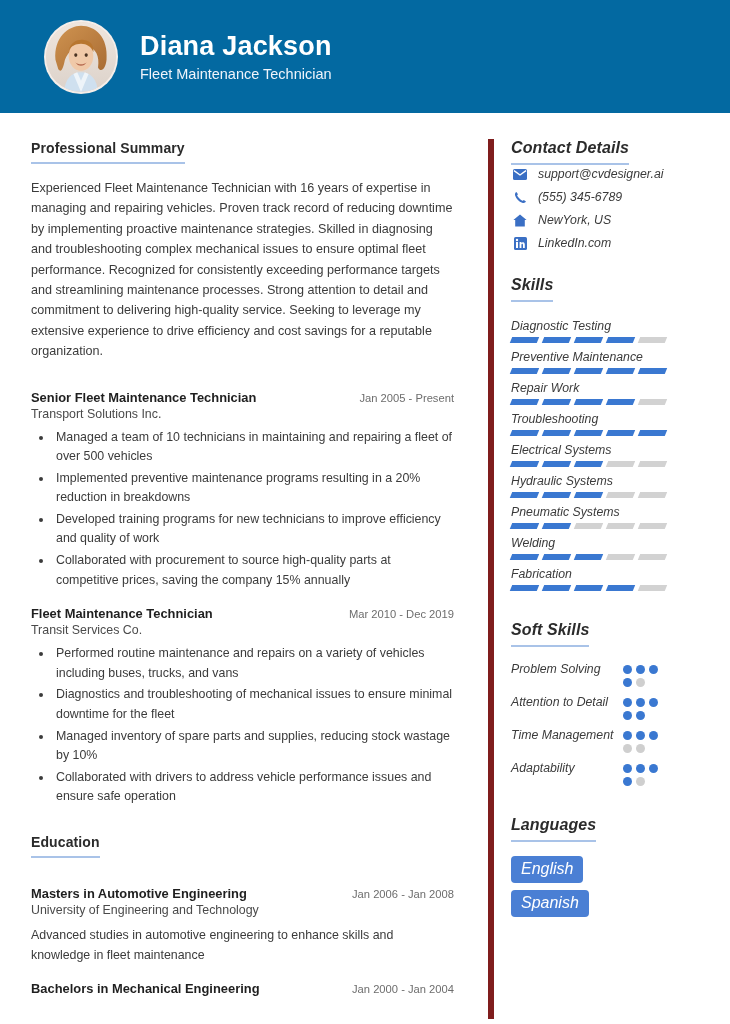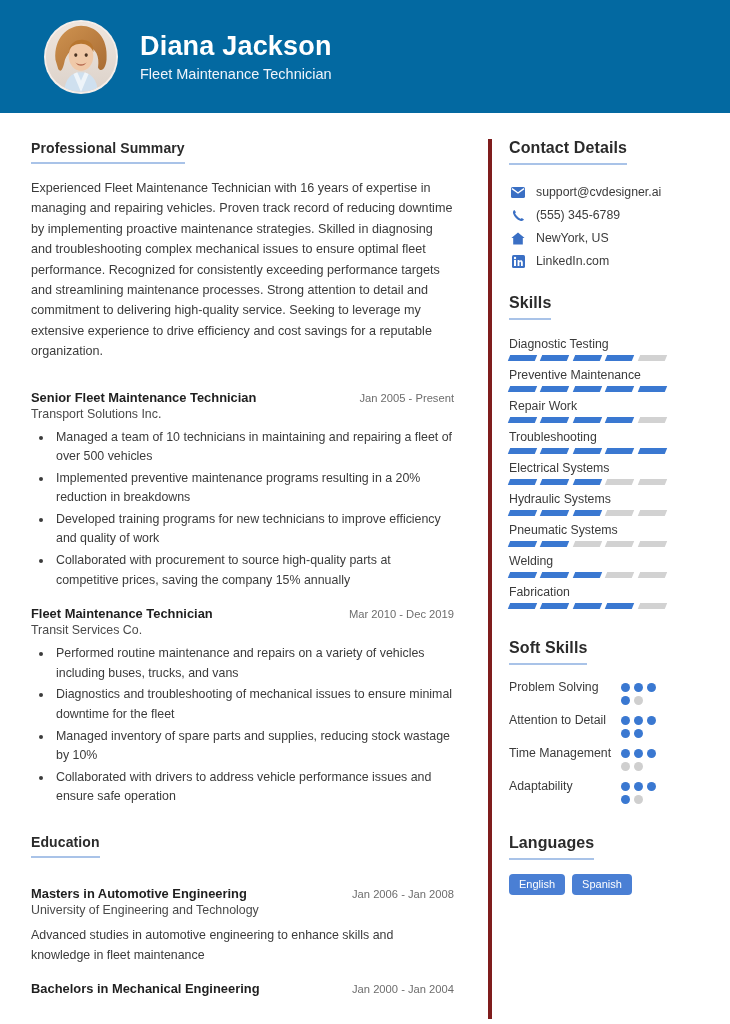--- a/index.html
+++ b/index.html
@@ -41,21 +41,21 @@
   .role {
     font-size: 14.5px;
     color: #f0f4fb;
     margin-top: 4px;
     font-weight: normal;
   }
 
   
   .body { display: flex; padding-top: 26px; }
   .col-left  { width: 488px; padding: 0 34px 0 31px; }
-  .col-right { width: 206px; padding: 0 28px 0 17px; border-left: 4px solid #7f1d1d; min-height: 880px; }
+  .col-right { width: 206px; padding: 0 28px 0 17px; border-left: 6px solid #7f1d1d; min-height: 880px; font-style: italic; }
 
   h2.sec {
     font-size: 14px;
     font-weight: bold;
     color: #2b2b2b;
     letter-spacing: .1px;
     display: inline-block;
     padding-bottom: 6px;
     border-bottom: 2px solid #a9c3e8;
   }
@@ -80,21 +80,21 @@
   ul.bullets li {
     font-size: 12.4px;
     line-height: 1.58;
     color: #3b3b3b;
     margin-bottom: 2px;
     padding-left: 3px;
   }
   .entry-desc { font-size: 12.4px; line-height: 1.58; color: #3b3b3b; margin-top: 9px; }
 
   
-  ul.contact { list-style: none; margin-top: 20px; }
+  ul.contact { list-style: none; margin-top: 2px; }
   ul.contact li {
     display: flex;
     align-items: center;
     font-size: 12.3px;
     color: #3b3b3b;
     margin-bottom: 9px;
   }
   .cicon {
     width: 18px; flex: 0 0 18px;
     margin-right: 9px;
@@ -141,21 +141,21 @@
     border-radius: 50%;
     background: #cfcfcf;
   }
   .dot.on { background: #3a78d1; }
 
   
   .langs { display: flex; flex-wrap: wrap; gap: 7px; margin-top: 14px; }
   .lang-pill {
     background: #4a7fd4;
     color: #ffffff;
-    font-size: 11px;
+    font-size: 16px;
     padding: 4px 10px 5px 10px;
     border-radius: 4px;
   }
   .sec-space { margin-top: 26px; }
   .sec-space-lg { margin-top: 30px; }
 </style>
 </head>
 <body>
 
 <div class="page">

